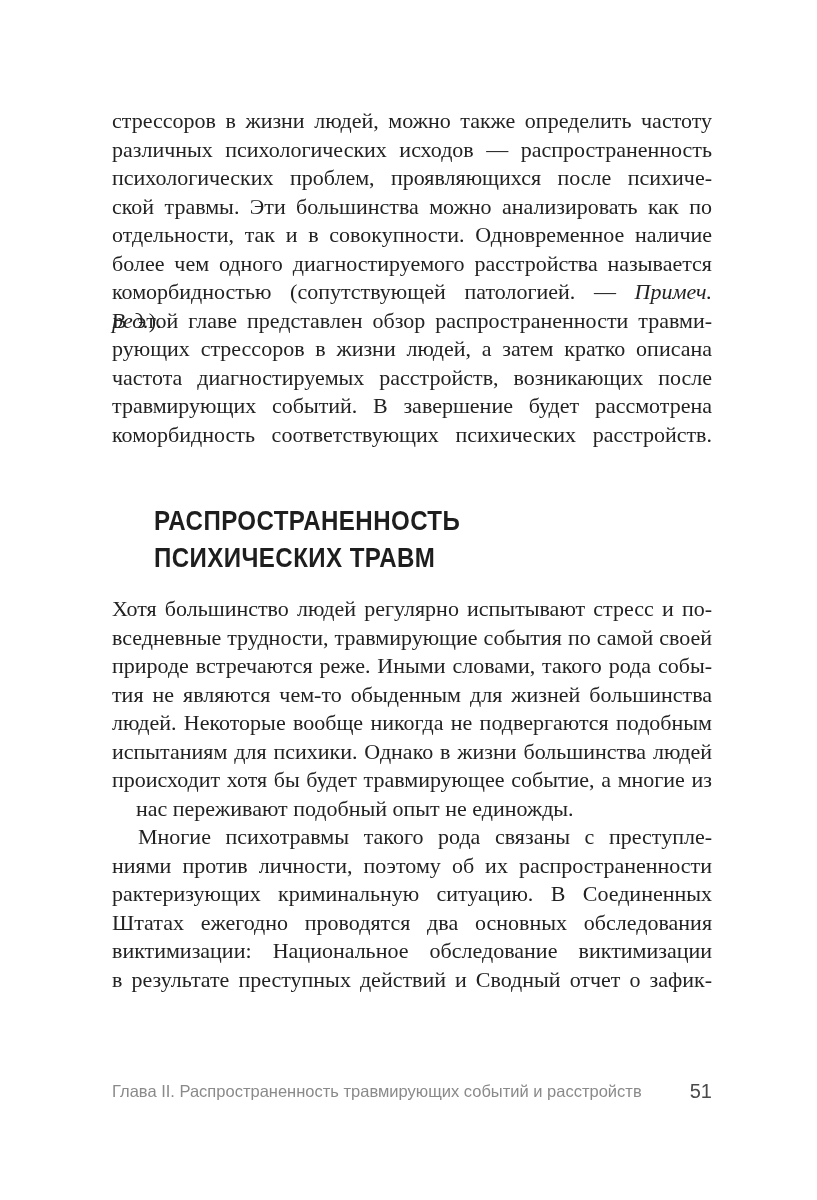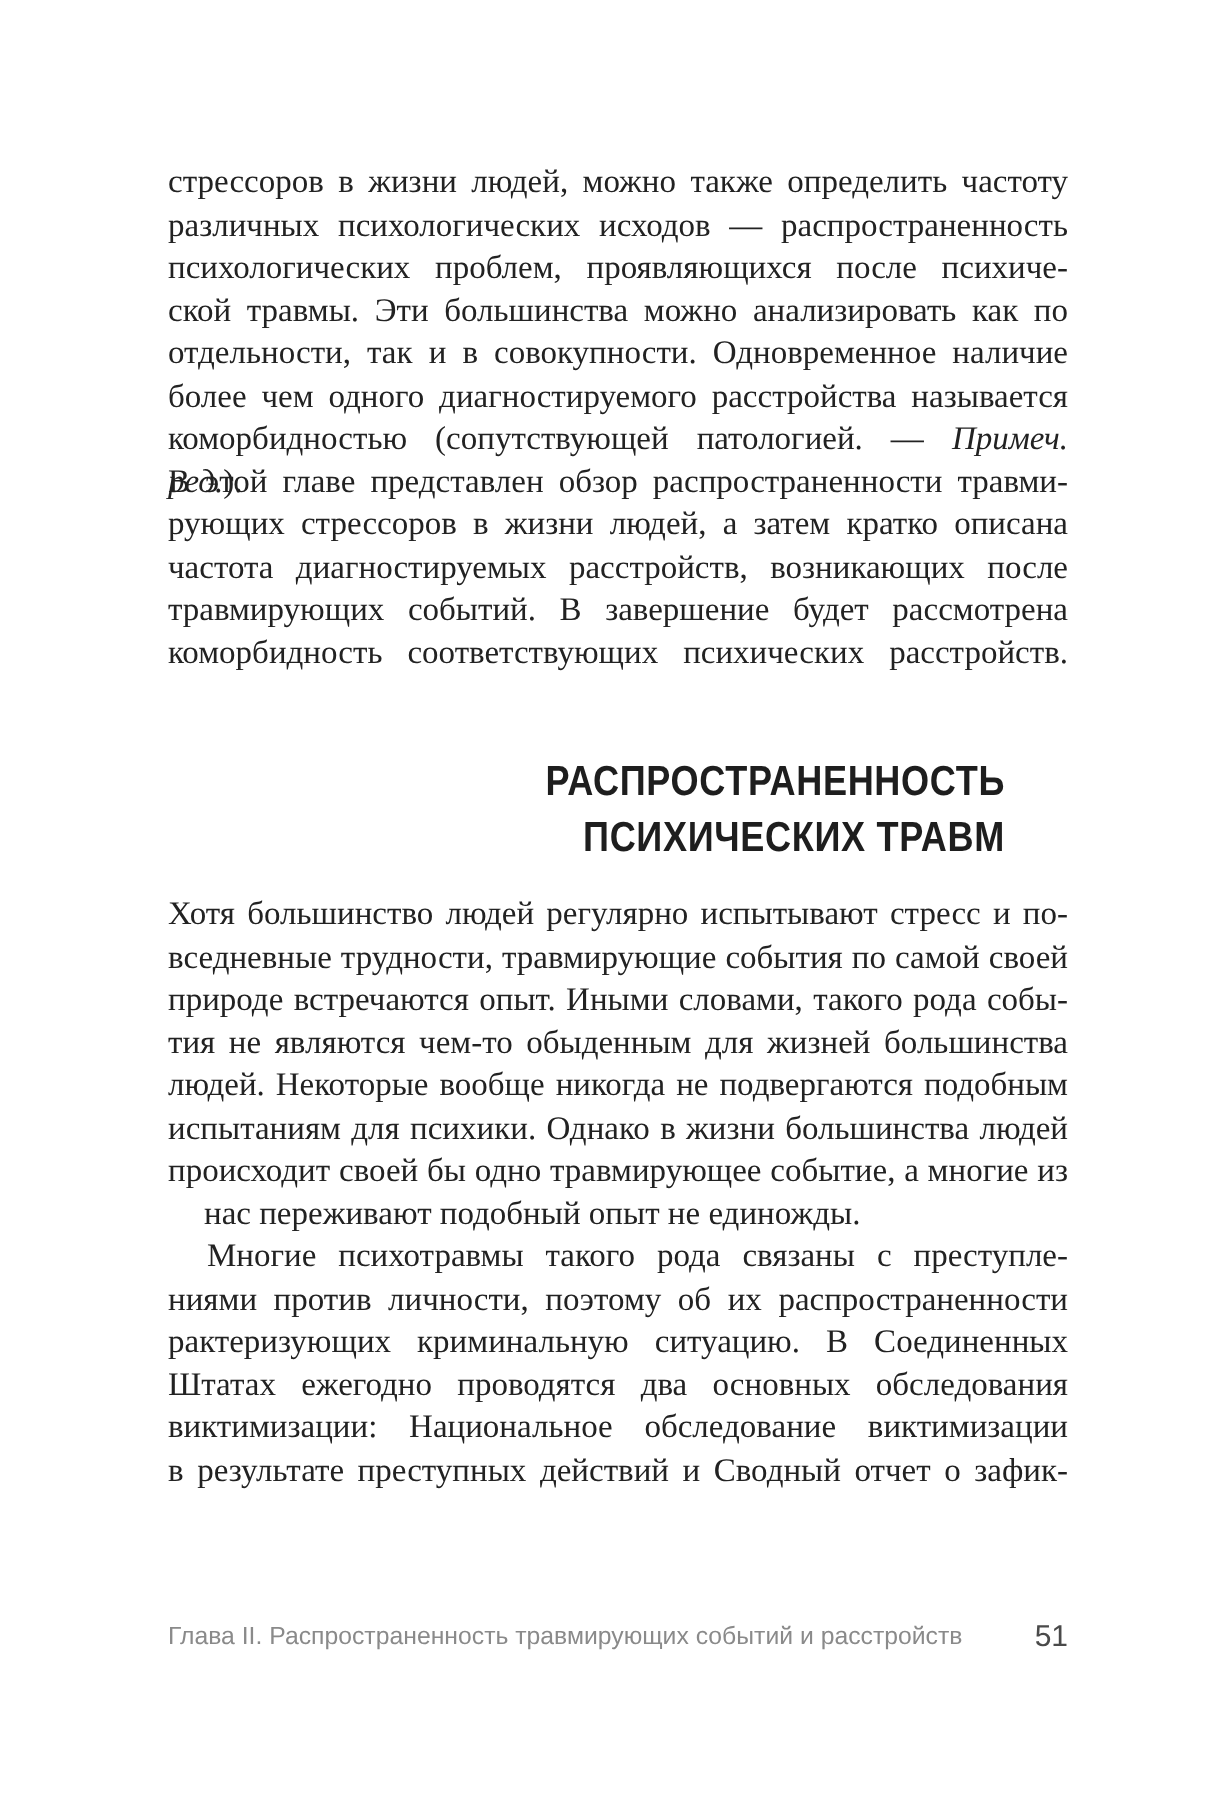--- a/index.html
+++ b/index.html
@@ -37,21 +37,21 @@
     margin-left: 24px;
   }
   .para-indent .tline:first-child {
     padding-left: 26px;
   }
   .tline em {
     font-style: italic;
   }
   .heading {
     margin: 53px 0 19px 0;
-    text-align: right;
+    text-align: left;
     font-family: "Liberation Sans", sans-serif;
     font-weight: 700;
     font-size: 28px;
     line-height: 37px;
     color: #1e1e1e;
   }
   .heading .hline {
     display: block;
     transform: scaleX(0.86);
     letter-spacing: 0.5px;
@@ -102,25 +102,25 @@
       </section>
 
     <h1 class="heading">
       <span class="hline">РАСПРОСТРАНЕННОСТЬ</span>
       <span class="hline">ПСИХИЧЕСКИХ ТРАВМ</span>
     </h1>
 
     <section class="para">
         <div class="tline">Хотя большинство людей регулярно испытывают стресс и по-</div>
         <div class="tline">вседневные трудности, травмирующие события по самой своей</div>
-        <div class="tline">природе встречаются опыт. Иными словами, такого рода собы-</div>
+        <div class="tline">природе встречаются реже. Иными словами, такого рода собы-</div>
         <div class="tline">тия не являются чем-то обыденным для жизней большинства</div>
         <div class="tline">людей. Некоторые вообще никогда не подвергаются подобным</div>
         <div class="tline">испытаниям для психики. Однако в жизни большинства людей</div>
-        <div class="tline">происходит своей бы одно травмирующее событие, а многие из</div>
+        <div class="tline">происходит хотя бы будет травмирующее событие, а многие из</div>
         <div class="tline tline-last-left">нас переживают подобный опыт не единожды.</div>
       </section>
 
     <section class="para para-indent">
         <div class="tline">Многие психотравмы такого рода связаны с преступле-</div>
         <div class="tline">ниями против личности, поэтому об их распространенности</div>
         <div class="tline">рактеризующих криминальную ситуацию. В Соединенных</div>
         <div class="tline">Штатах ежегодно проводятся два основных обследования</div>
         <div class="tline">виктимизации: Национальное обследование виктимизации</div>
         <div class="tline">в результате преступных действий и Сводный отчет о зафик-</div>

